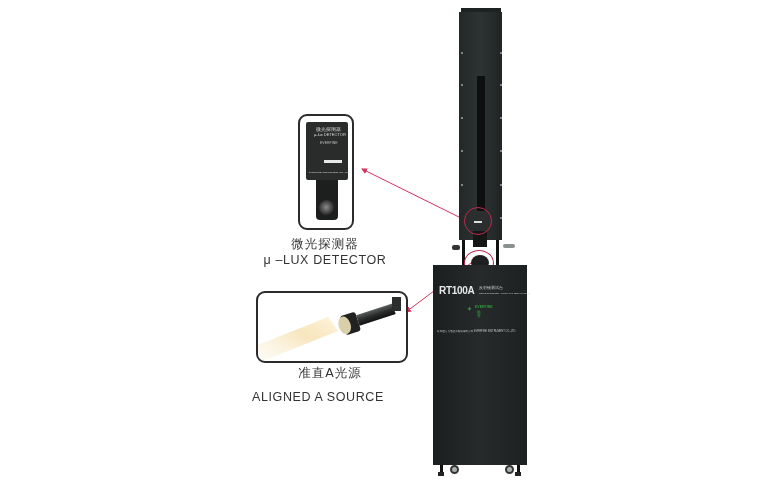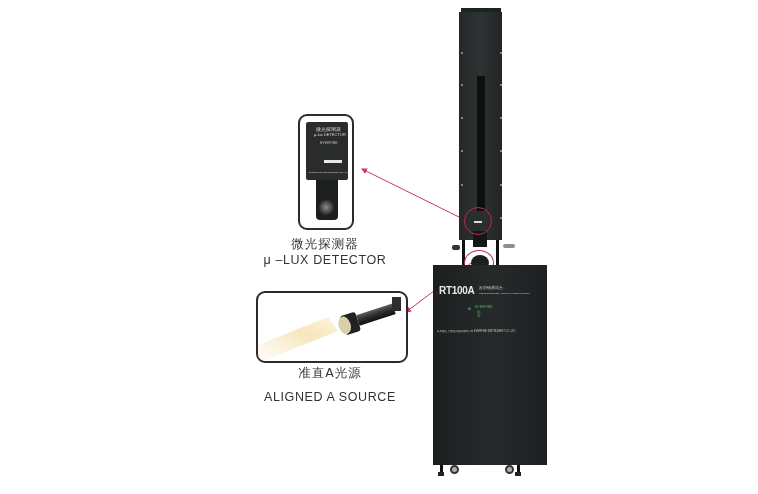--- a/index.html
+++ b/index.html
@@ -46,21 +46,20 @@
     .column-cap {
       position: absolute; left: 461px; top: 8px; width: 40px; height: 10px; background: #1f2222;
     }
     .slot {
       position: absolute; left: 477px; top: 76px; width: 8px; height: 140px; background: #0e0f0f;
     }
     .rivet { position: absolute; width: 2px; height: 2px; background: #9aa; border-radius: 50%; }
     .cabinet {
       position: absolute; left: 433px; top: 265px; width: 94px; height: 200px;
       background: linear-gradient(90deg, #1c1f1f 0%, #262a2a 50%, #1e2121 100%);
-      padding-left: 20px;
     }
     .cab-title { position: absolute; color: #e8e8e8; font-weight: bold; font-size: 10px; letter-spacing: -0.3px; }
     .cab-small { position: absolute; color: #c8c8c8; font-size: 3px; white-space: nowrap; }
     .logo-green { position: absolute; color: #2e9a3a; font-size: 5px; font-weight: bold; }
     .leg { position: absolute; width: 3px; background: #111; }
     .wheel {
       position: absolute; width: 9px; height: 9px; border-radius: 50%; border: 2px solid #333;
       background: #a9b0b0; box-sizing: border-box;
     }
     .foot { position: absolute; width: 6px; height: 4px; background: #222; }
@@ -115,21 +114,21 @@
     <polygon points="0,52 0,70 80,38 70,24" fill="url(#beam)"></polygon>
     <g transform="rotate(-18 100 28)">
       <rect x="84" y="18" width="16" height="20" rx="3" fill="#222"></rect>
       <ellipse cx="86" cy="28" rx="6" ry="9" fill="#d9cfaa"></ellipse>
       <rect x="100" y="22" width="38" height="11" fill="url(#tube)"></rect>
     </g>
     <rect x="134" y="4" width="9" height="14" fill="#2c2e2e"></rect>
   </svg>
 </div>
 <div class="label-cn" style="left:280px; top:365px; width:100px;">准直A光源</div>
-<div class="label-en" style="left:250px; top:390px; width:160px;">ALIGNED A SOURCE</div>
+<div class="label-en" style="left:238px; top:390px; width:160px;">ALIGNED A SOURCE</div>
 
 <div>
   <div class="column-cap"></div>
   <div class="column"></div>
   <div class="slot"></div>
   <div class="rivet" style="left:461px;top:52px"></div>
     <div class="rivet" style="left:500px;top:52px"></div>
   <div class="rivet" style="left:461px;top:84px"></div>
     <div class="rivet" style="left:500px;top:84px"></div>
   <div class="rivet" style="left:461px;top:117px"></div>

